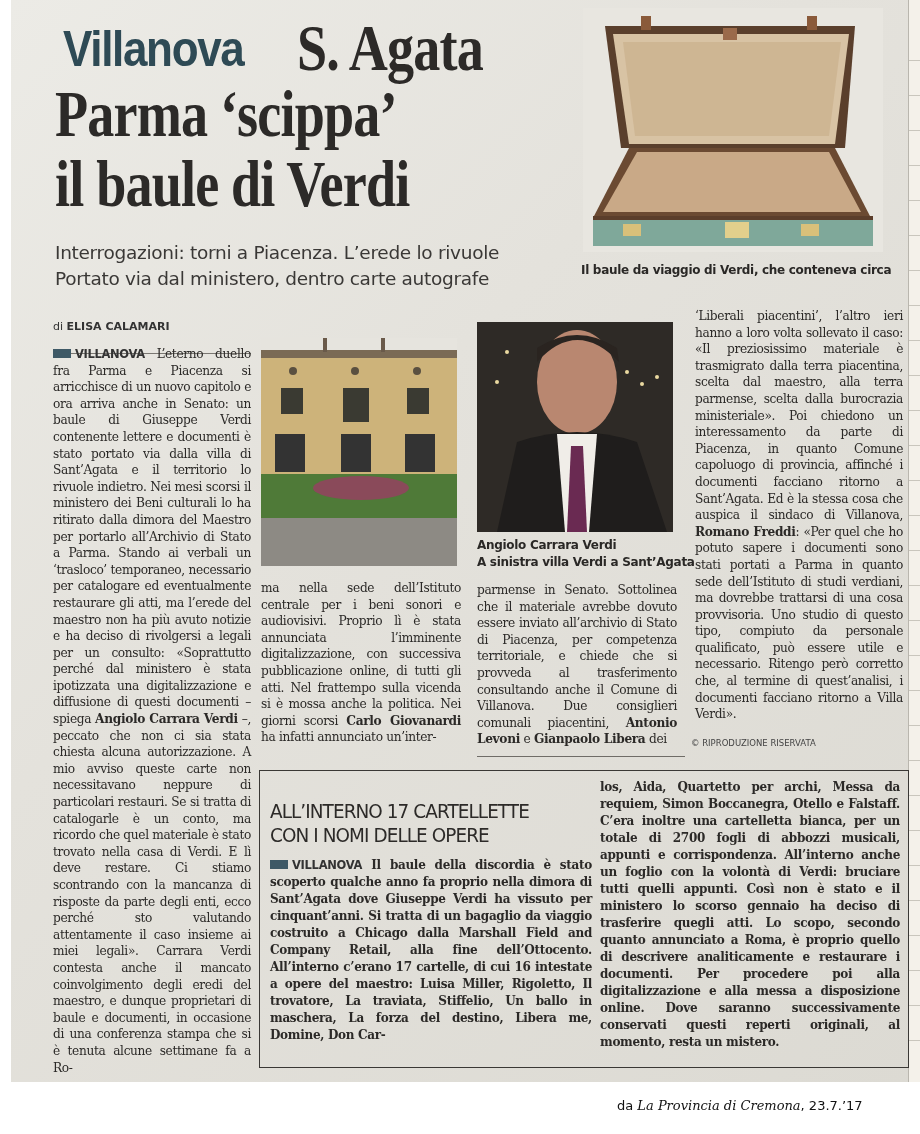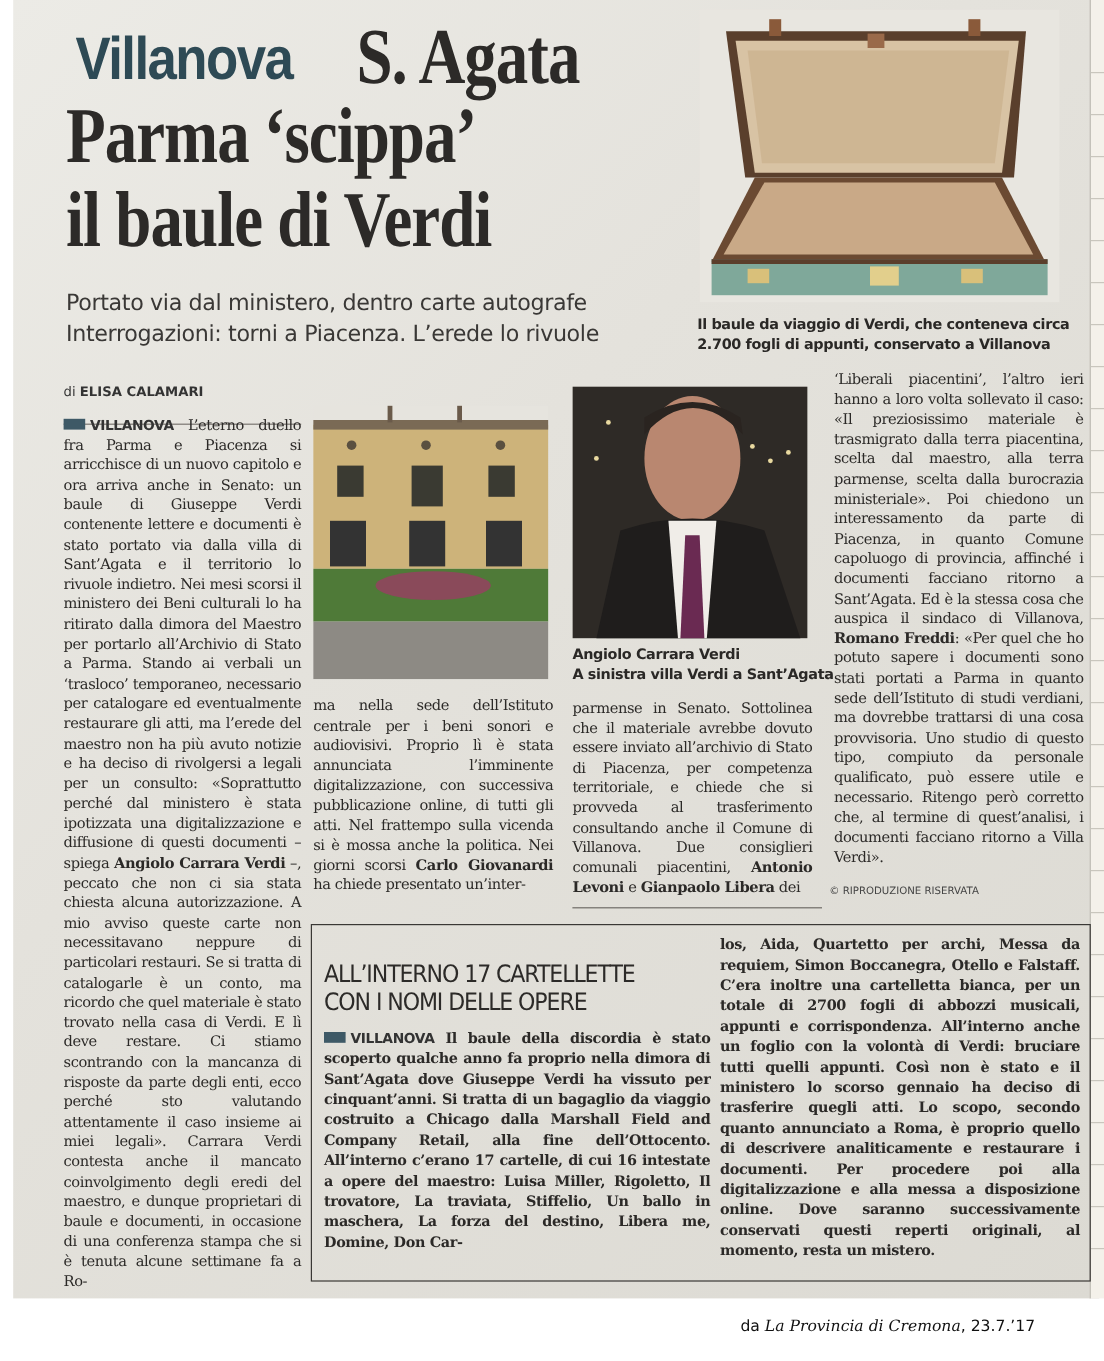--- a/index.html
+++ b/index.html
@@ -65,43 +65,42 @@
       <i style="top:1005px"></i>
       <i style="top:1040px"></i>
   </div>
 
   <div class="kicker">Villanova</div>
   <div class="headline" style="left:286px;top:16px;">S. Agata</div>
   <div class="headline" style="top:82px;">Parma ‘scippa’</div>
   <div class="headline" style="top:152px;">il baule di Verdi</div>
 
   <div class="subhead">
+    <div>Interrogazioni: torni a Piacenza. L’erede lo rivuole</div>
     <div>Portato via dal ministero, dentro carte autografe</div>
-    <div>Interrogazioni: torni a Piacenza. L’erede lo rivuole</div>
   </div>
 
   <svg class="trunk-photo" viewBox="0 0 300 244">
     <rect x="0" y="0" width="300" height="244" fill="#e8e6e0"></rect>
     <polygon points="22,18 272,18 262,140 38,140" fill="#5a3f2c"></polygon>
     <polygon points="30,26 266,26 252,136 46,136" fill="#d8c3a4"></polygon>
     <polygon points="40,34 258,34 246,128 52,128" fill="#cbb08c" opacity="0.7"></polygon>
     <rect x="58" y="8" width="10" height="14" fill="#8a5a3a"></rect>
     <rect x="224" y="8" width="10" height="14" fill="#8a5a3a"></rect>
     <rect x="140" y="20" width="14" height="12" fill="#9a6a4a"></rect>
     <polygon points="46,140 252,140 288,210 10,210" fill="#6b4a32"></polygon>
     <polygon points="54,144 246,144 278,204 20,204" fill="#c9a987"></polygon>
     <rect x="10" y="208" width="280" height="30" fill="#7fa89a"></rect>
     <rect x="10" y="208" width="280" height="4" fill="#5b3e2b"></rect>
     <rect x="40" y="216" width="18" height="12" fill="#d9c07a"></rect>
     <rect x="142" y="214" width="24" height="16" fill="#e2cf8c"></rect>
     <rect x="218" y="216" width="18" height="12" fill="#d9c07a"></rect>
   </svg>
   <div class="cap" style="position:absolute;left:570px;top:262px;">
     <div>Il baule da viaggio di Verdi, che conteneva circa</div>
-    <div>2.700 fogli di appunti, conservato a Villanova</div>
   </div>
 
   <div class="byline">
     <span>di</span>
     <b>ELISA CALAMARI</b>
   </div>
 
   <div class="col" style="left:42px;top:346px;width:198px;">
     <p><span class="dateline-mark"></span><span class="dateline">VILLANOVA</span>
     <span>L’eterno duello fra Parma e Piacenza si arricchisce di un nuovo capitolo e ora arriva anche in Senato: un baule di Giuseppe Verdi contenente lettere e documenti è stato portato via dalla villa di Sant’Agata e il territorio lo rivuole indietro. Nei mesi scorsi il ministero dei Beni culturali lo ha ritirato dalla dimora del Maestro per portarlo all’Archivio di Stato a Parma. Stando ai verbali un ‘trasloco’ temporaneo, necessario per catalogare ed eventualmente restaurare gli atti, ma l’erede del maestro non ha più avuto notizie e ha deciso di rivolgersi a legali per un consulto: «Soprattutto perché dal ministero è stata ipotizzata una digitalizzazione e diffusione di questi documenti – spiega</span>
@@ -143,21 +142,21 @@
     <polygon points="94,124 106,124 110,210 90,210" fill="#6a2a52"></polygon>
   </svg>
   <div class="cap" style="position:absolute;left:466px;top:537px;">
     <div>Angiolo Carrara Verdi</div>
     <div>A sinistra villa Verdi a Sant’Agata</div>
   </div>
 
   <div class="col" style="left:250px;top:580px;width:200px;">
     <p><span>ma nella sede dell’Istituto centrale per i beni sonori e audiovisivi. Proprio lì è stata annunciata l’imminente digitalizzazione, con successiva pubblicazione online, di tutti gli atti. Nel frattempo sulla vicenda si è mossa anche la politica. Nei giorni scorsi</span>
     <b>Carlo Giovanardi</b>
-    <span>ha chiede presentato un’inter-</span></p>
+    <span>ha infatti annunciato un’inter-</span></p>
   </div>
 
   <div class="col" style="left:466px;top:582px;width:200px;">
     <p><span>parmense in Senato. Sottolinea che il materiale avrebbe dovuto essere inviato all’archivio di Stato di Piacenza, per competenza territoriale, e chiede che si provveda al trasferimento consultando anche il Comune di Villanova. Due consiglieri comunali piacentini,</span>
     <b>Antonio Levoni</b>
     <span>e</span>
     <b>Gianpaolo Libera</b>
     <span>dei</span></p>
   </div>
 

